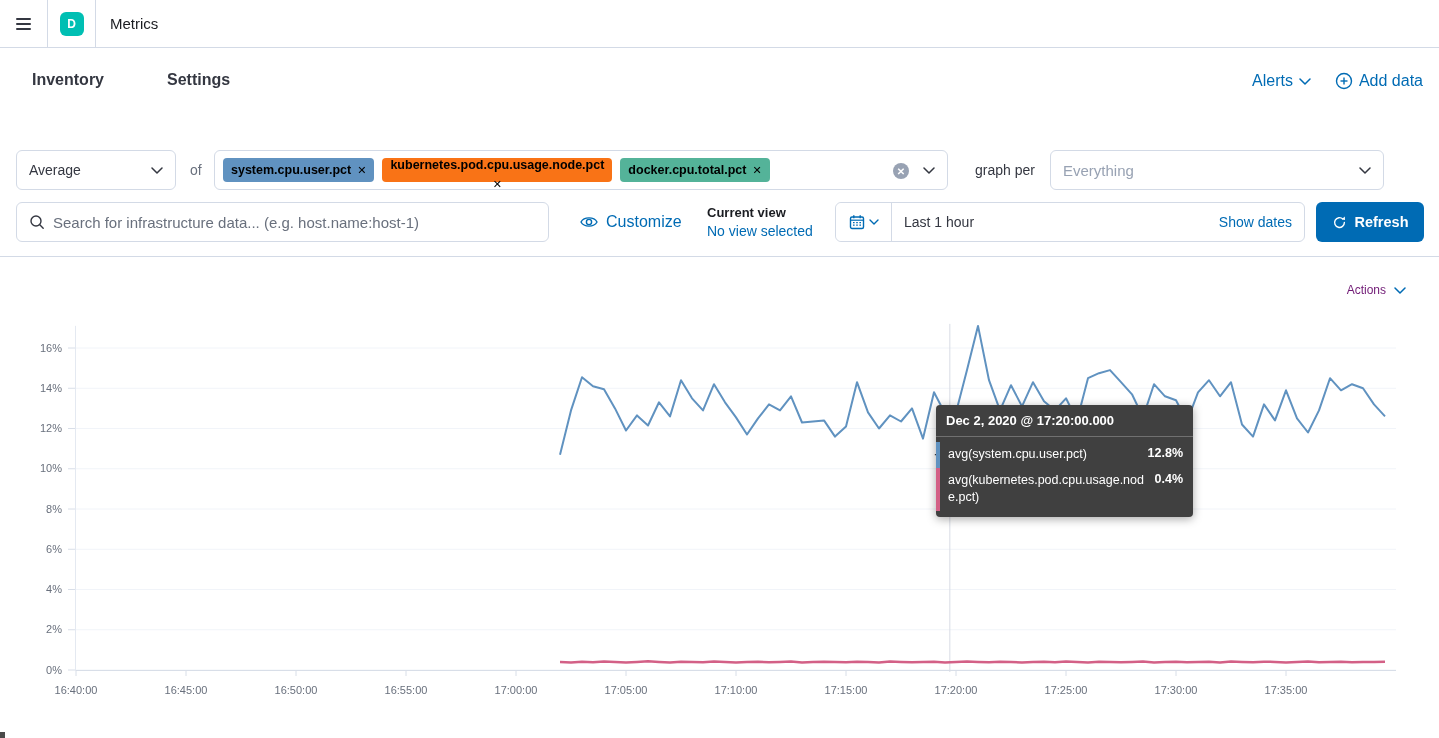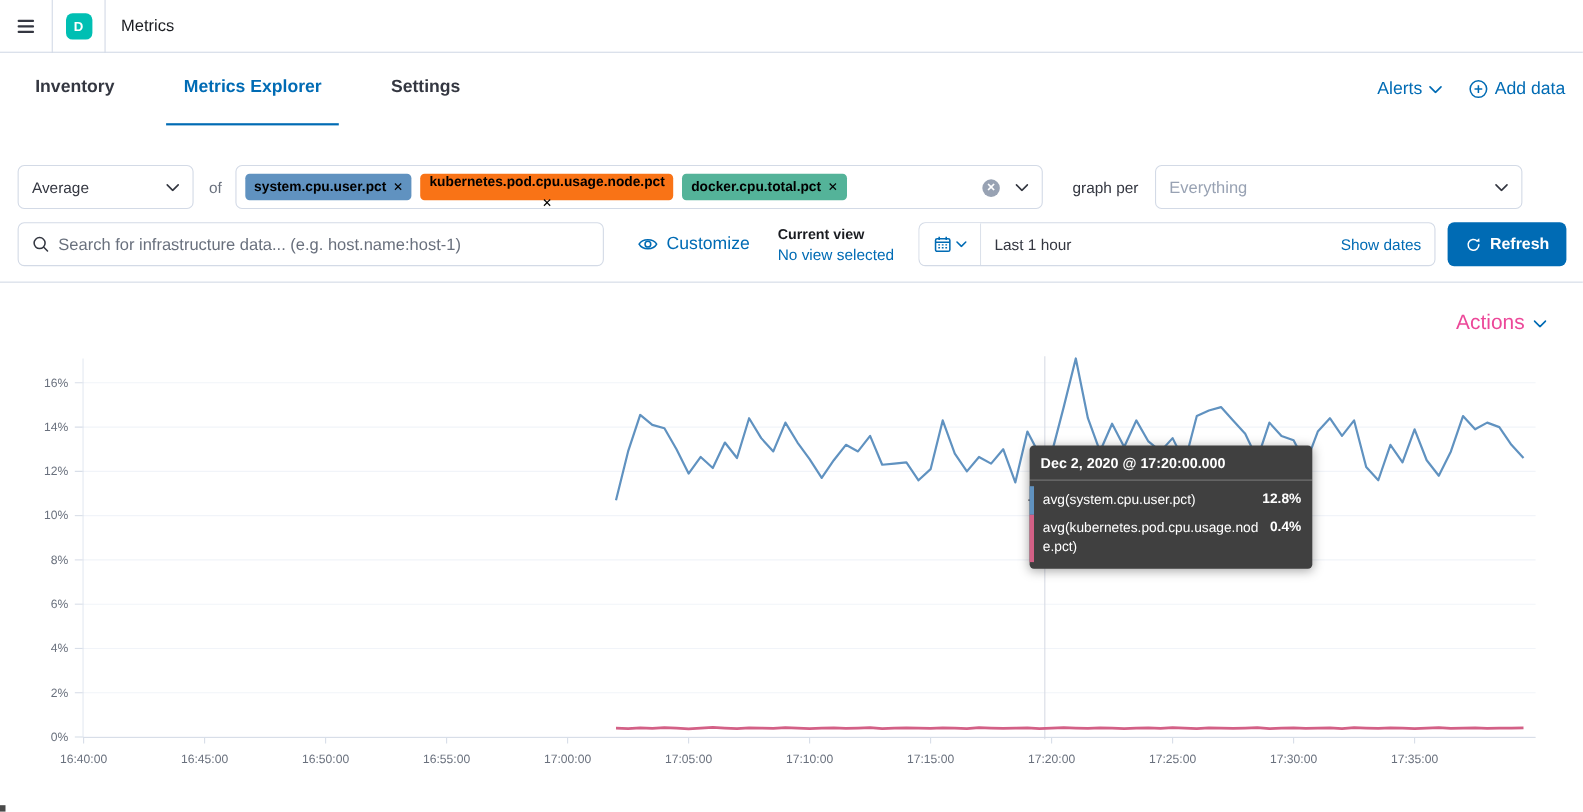--- a/index.html
+++ b/index.html
@@ -44,21 +44,21 @@
 
   .datepicker { top:202px; left:835px; width:470px; padding:0; }
   .dp-quick { width:56px; height:100%; display:flex; align-items:center; justify-content:center; gap:4px; border-right:1px solid #D3DAE6; cursor:pointer; background:#fff; border-radius:6px 0 0 6px; }
   .dp-value { padding:0 12px; font-size:14px; color:#343741; cursor:pointer; flex:1; }
   .dp-showdates { padding-right:12px; color:#006BB4; font-size:14px; cursor:pointer; white-space:nowrap; }
   .refresh-btn { position:absolute; top:202px; left:1316px; width:108px; height:40px; background:#006BB4; border:none; border-radius:6px; color:#fff; font-size:14.5px; font-weight:600; font-family:inherit; display:flex; align-items:center; justify-content:center; gap:8px; cursor:pointer; }
 
   .toolbar-divider { position:absolute; top:256px; left:0; width:100%; height:1px; background:#D3DAE6; }
 
   
-  .actions-link { position:absolute; top:283px; right:33px; display:flex; align-items:center; gap:8px; color:#ec4899; font-size:19px; cursor:pointer; }
+  .actions-link { position:absolute; top:283px; right:33px; display:flex; align-items:center; gap:8px; color:#701a75; font-size:12px; cursor:pointer; }
   .chart-wrap { position:absolute; top:310px; left:0; width:1439px; height:405px; }
 
   
   .chart-tooltip { position:absolute; top:405px; left:936px; width:257px; background:#404040; border-radius:4px; box-shadow:0 2px 10px rgba(0,0,0,.35); color:#fff; z-index:5; }
   .tt-header { padding:8px 10px; font-size:13px; font-weight:700; border-bottom:1px solid rgba(255,255,255,.25); }
   .tt-rows { padding:5px 0 6px 0; }
   .tt-row { position:relative; display:flex; align-items:flex-start; padding:4px 10px 4px 12px; }
   .tt-bar { position:absolute; left:0; top:0; bottom:0; width:4px; }
   .tt-label { flex:1; font-size:12.5px; line-height:1.4; word-break:break-all; }
   .tt-value { font-size:12.5px; font-weight:700; margin-left:10px; white-space:nowrap; }
@@ -77,21 +77,20 @@
       <span></span>
     </div>
   <div class="logo-cell">
     <div class="logo">D</div>
   </div>
   <div class="app-title">Metrics</div>
 </div>
 
 <div class="tabrow">
   <div class="tab">Inventory</div>
-  <div class="tab active">Metrics Explorer</div>
   <div class="tab">Settings</div>
   <div class="tabrow-right">
     <div class="hlink">
       <span>Alerts</span>
       <svg class="caret" width="12" height="7" viewBox="0 0 12 7">
           <polyline points="1,1 6,6 11,1" fill="none" stroke="#006BB4" stroke-width="1.5" stroke-linecap="round" stroke-linejoin="round"></polyline>
         </svg>
     </div>
     <div class="hlink">
       <svg width="18" height="18" viewBox="0 0 18 18">

